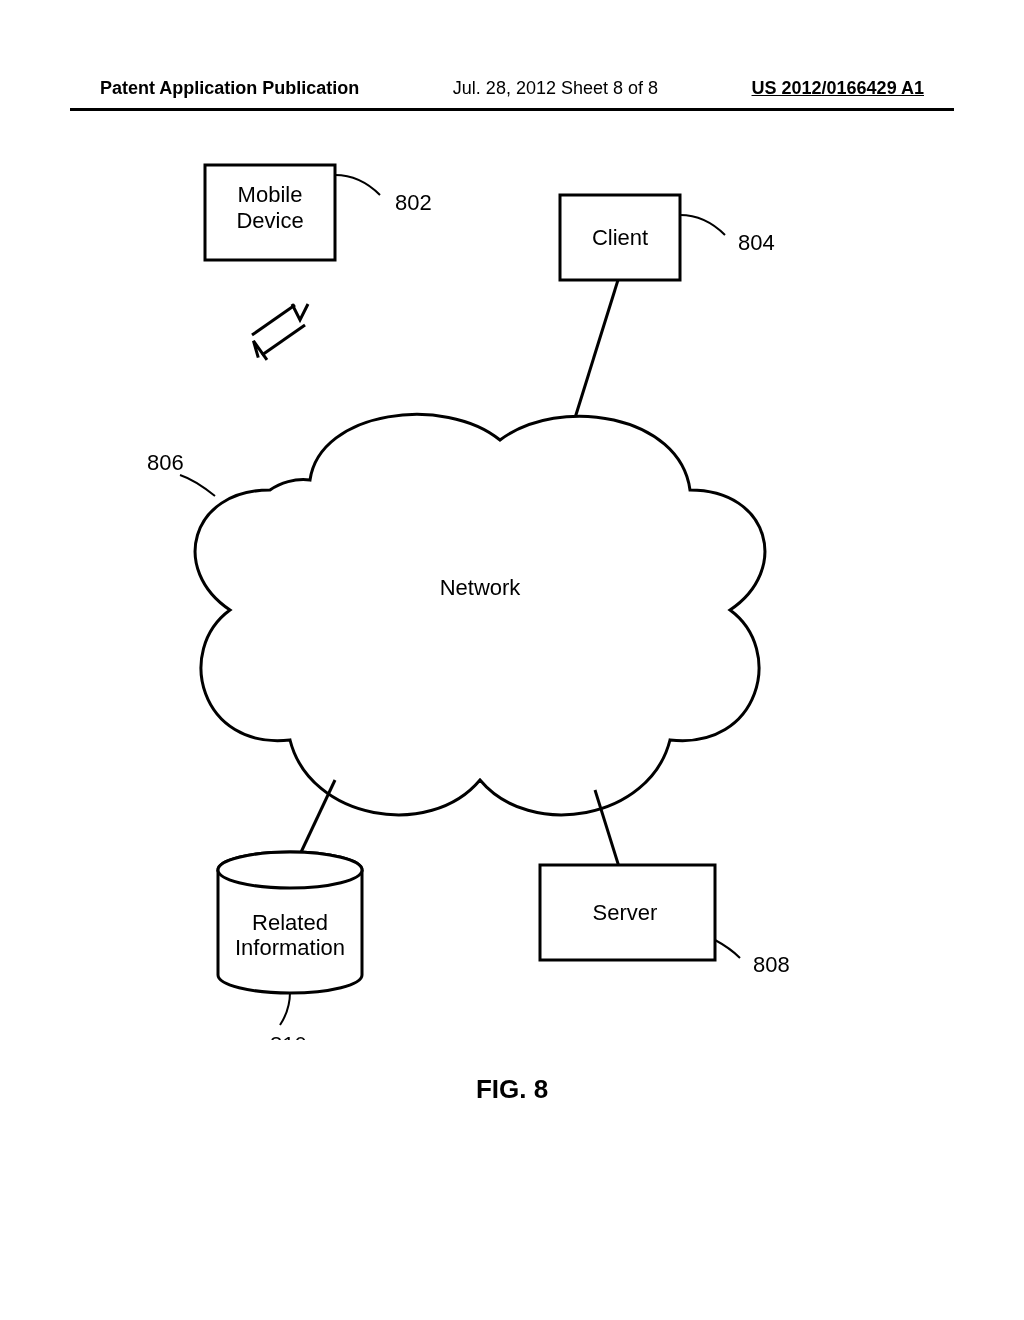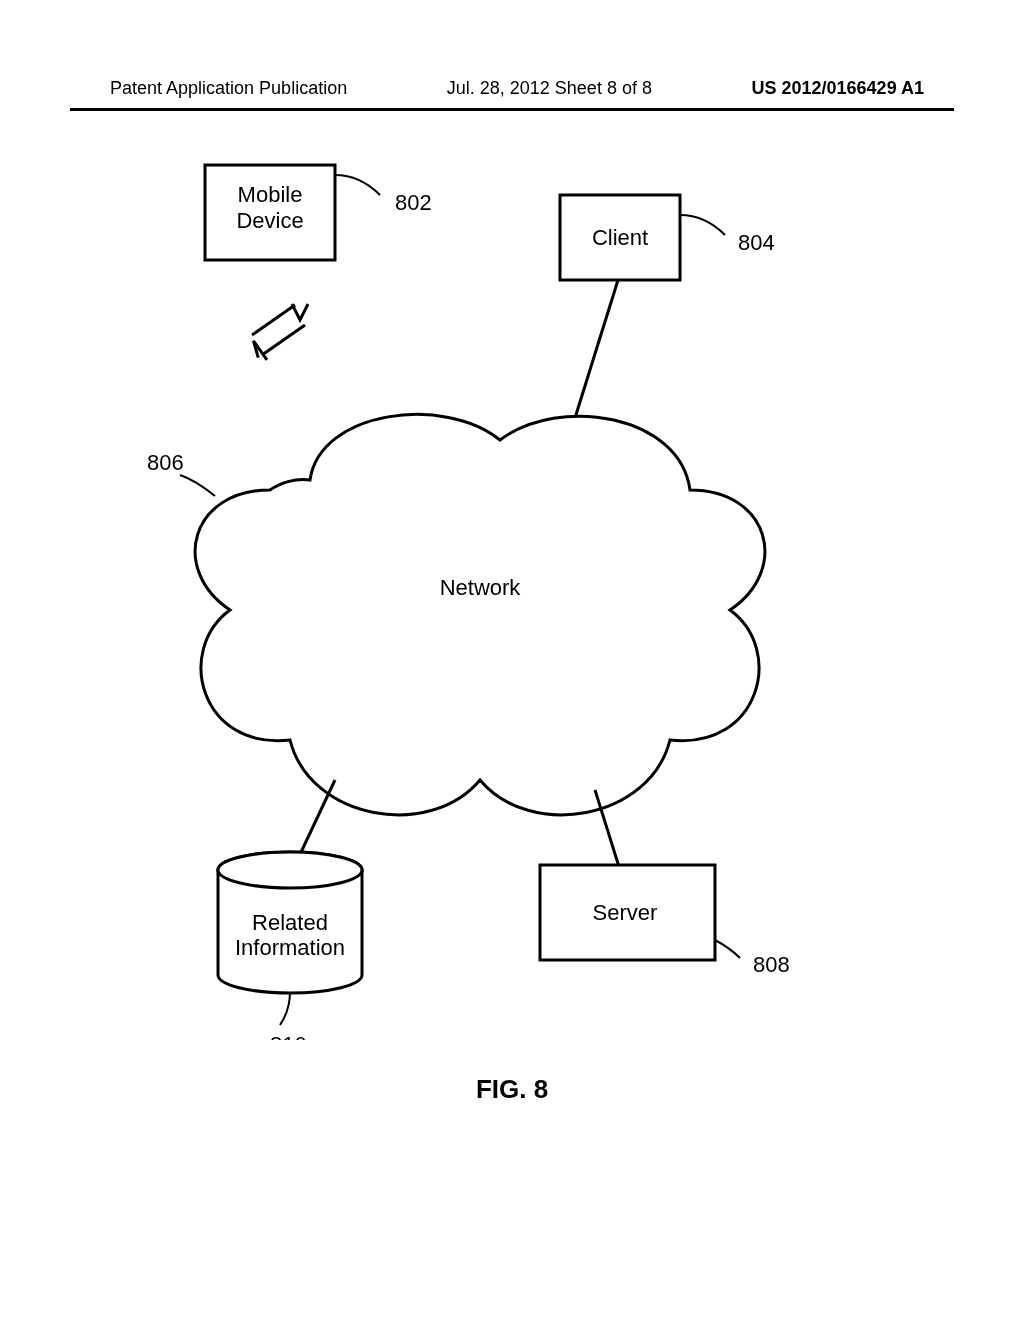--- a/index.html
+++ b/index.html
@@ -16,28 +16,28 @@
       top: 78px;
       left: 0;
       right: 0;
       display: flex;
       justify-content: space-between;
       align-items: center;
       padding: 0 100px;
       font-size: 18px;
     }
     .header-left {
-      font-weight: normal;
-      margin-left: 10px;
+      font-weight: bold;
     }
     .header-center {
       font-weight: normal;
     }
     .header-right {
       font-weight: bold;
+      text-decoration: underline;
     }
     .header-line {
       position: absolute;
       top: 108px;
       left: 70px;
       right: 70px;
       border-top: 3px solid black;
     }
     .diagram {
       position: absolute;

